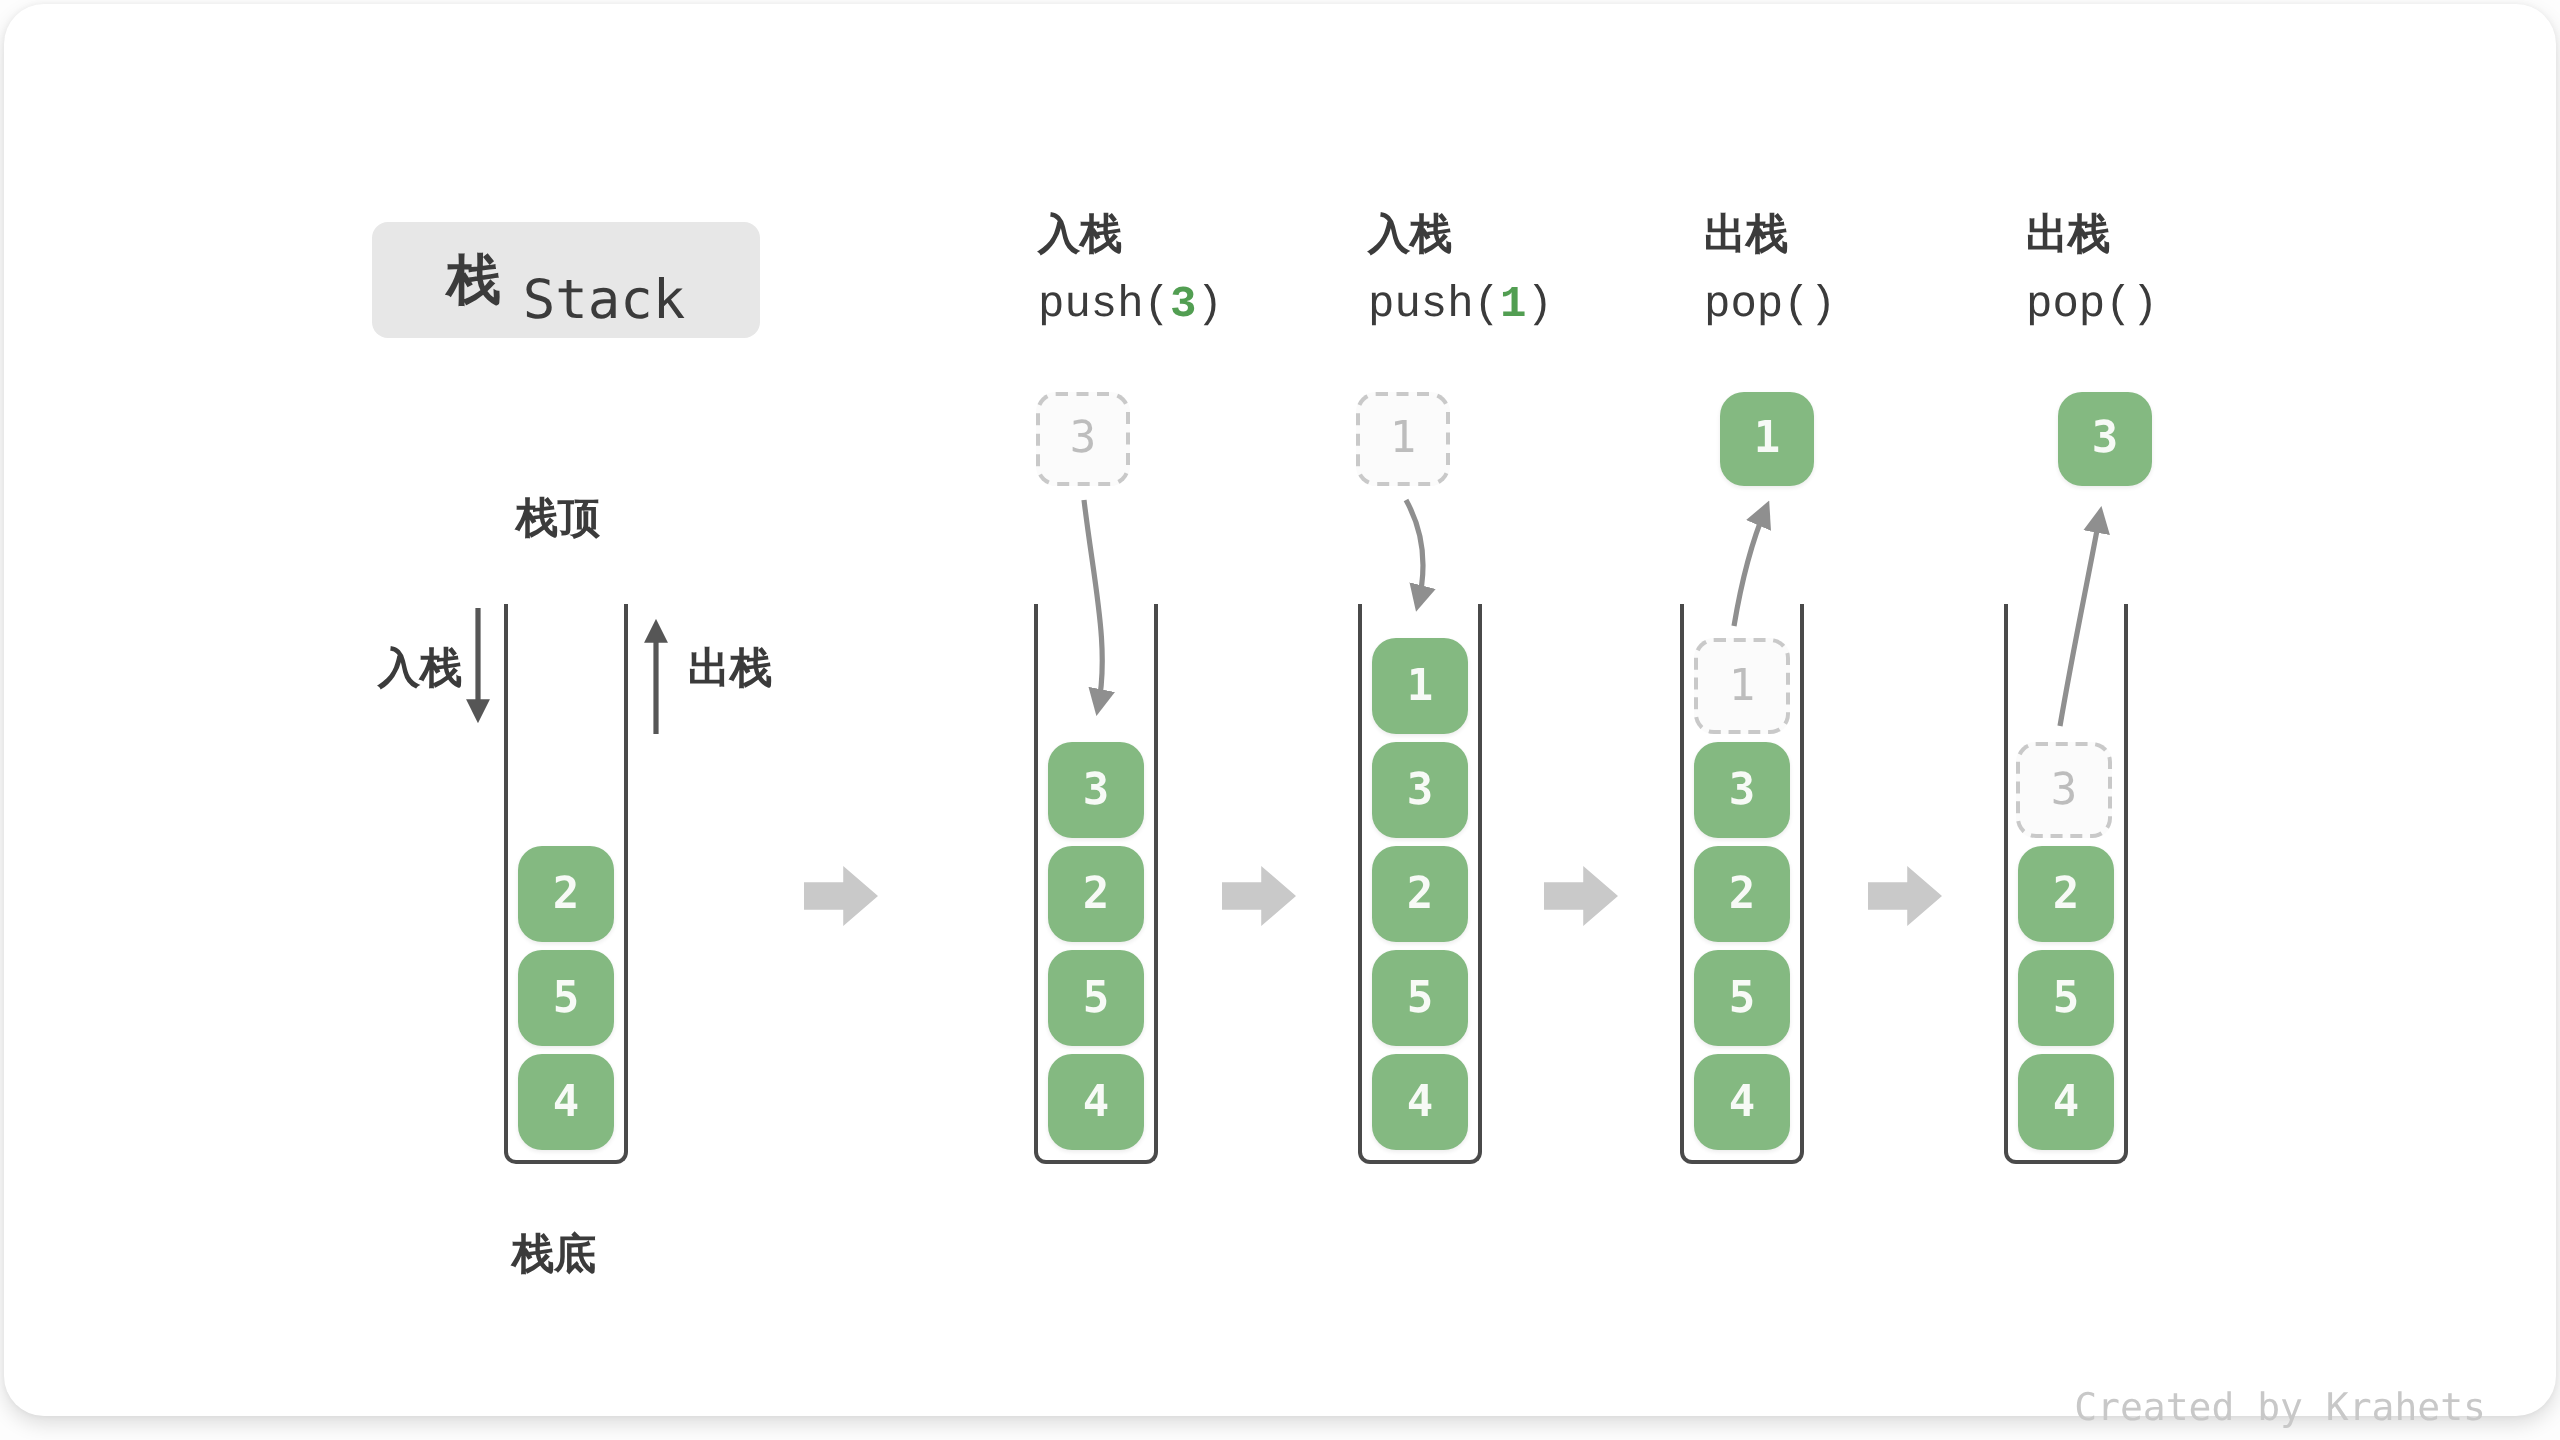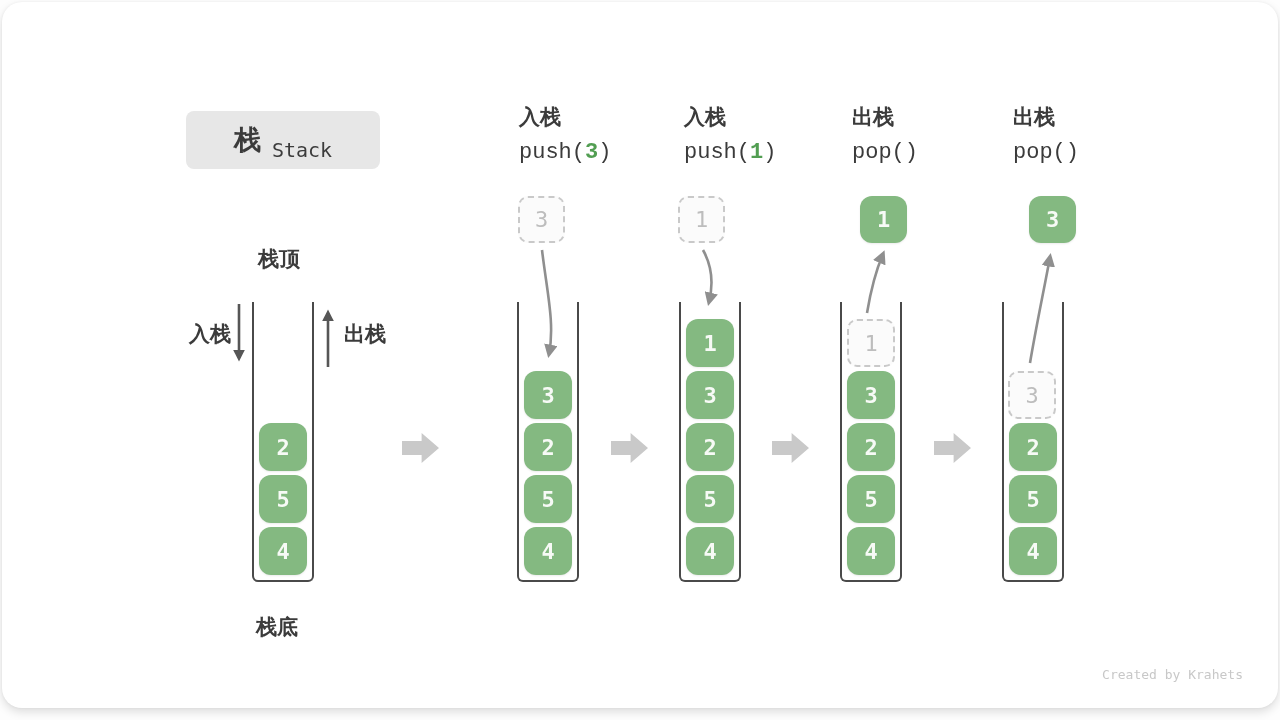--- a/index.html
+++ b/index.html
@@ -15,21 +15,21 @@
   }
   .abs{position:absolute;}
   
   .title-box{
     left:186px;top:111px;width:194px;height:58px;
     background:#e7e7e7;border-radius:8px;
     display:flex;align-items:center;justify-content:center;gap:11px;
     color:#3b3b3b;
   }
   .title-zh{font-size:27px;font-weight:700;}
-  .title-en{font-family:"DejaVu Sans Mono","Liberation Mono",monospace;font-size:20px;font-weight:500;margin-top:20px;}
+  .title-en{font-family:"DejaVu Sans Mono","Liberation Mono",monospace;font-size:27px;font-weight:500;margin-top:20px;}
   
   .lbl{color:#3b3b3b;font-size:21px;font-weight:700;white-space:nowrap;}
   
   .op{color:#3b3b3b;white-space:nowrap;}
   .op-action{font-size:21px;font-weight:600;height:36px;line-height:30px;}
   .op-call{font-family:Liberation Mono, monospace;font-size:22px;height:32px;line-height:30px;}
   .op-arg{font-weight:700;}
   
   .well{
     width:62px;height:280px;box-sizing:border-box;
@@ -48,23 +48,23 @@
   
   .float-box{width:47px;height:47px;}
   
   .block-arrow{
     width:37px;height:30px;background:#c9c9c9;
     -webkit-clip-path:polygon(0 27%,53% 27%,53% 0,100% 50%,53% 100%,53% 73%,0 73%);
     clip-path:polygon(0 27%,53% 27%,53% 0,100% 50%,53% 100%,53% 73%,0 73%);
   }
   .overlay{left:0;top:0;pointer-events:none;}
   .watermark{
-    right:37px;bottom:38px;
+    right:37px;bottom:5px;
     font-family:"DejaVu Sans Mono","Liberation Mono",monospace;
-    font-size:13px;color:#c8c8c8;margin-left:40px;
+    font-size:19px;color:#c8c8c8;margin-left:40px;
   }
 </style>
 </head>
 <body>
 
 <div class="scene">
   <div class="card abs"></div>
 
   <div class="abs title-box">
     <span class="title-zh">栈</span>

